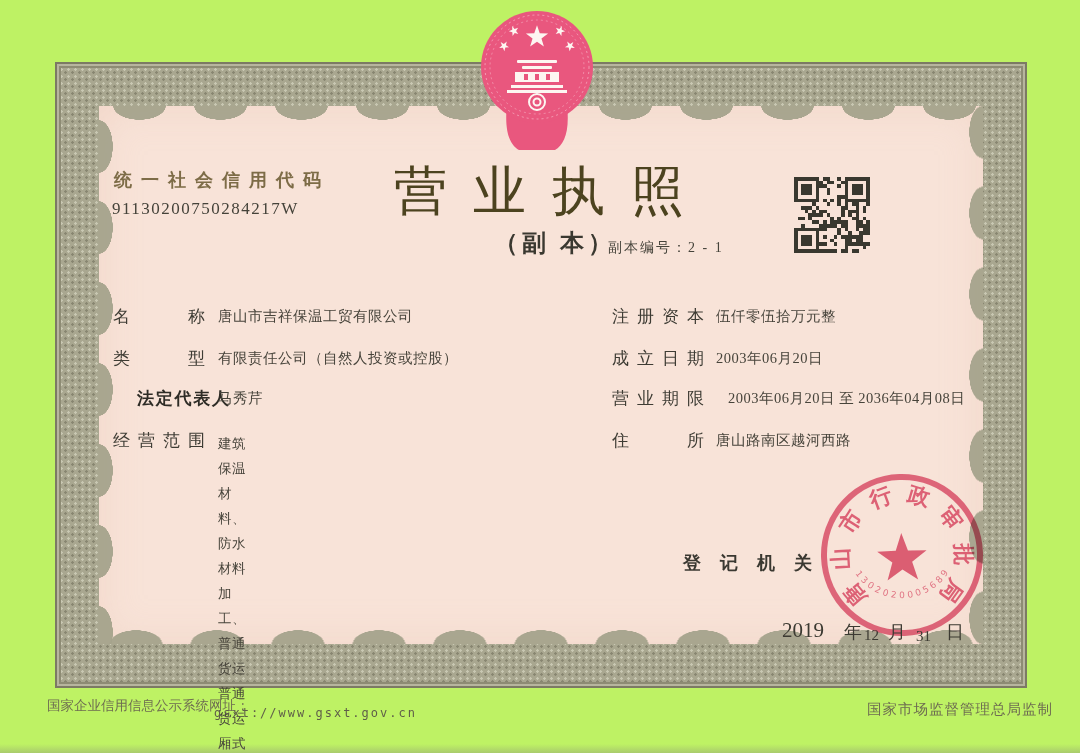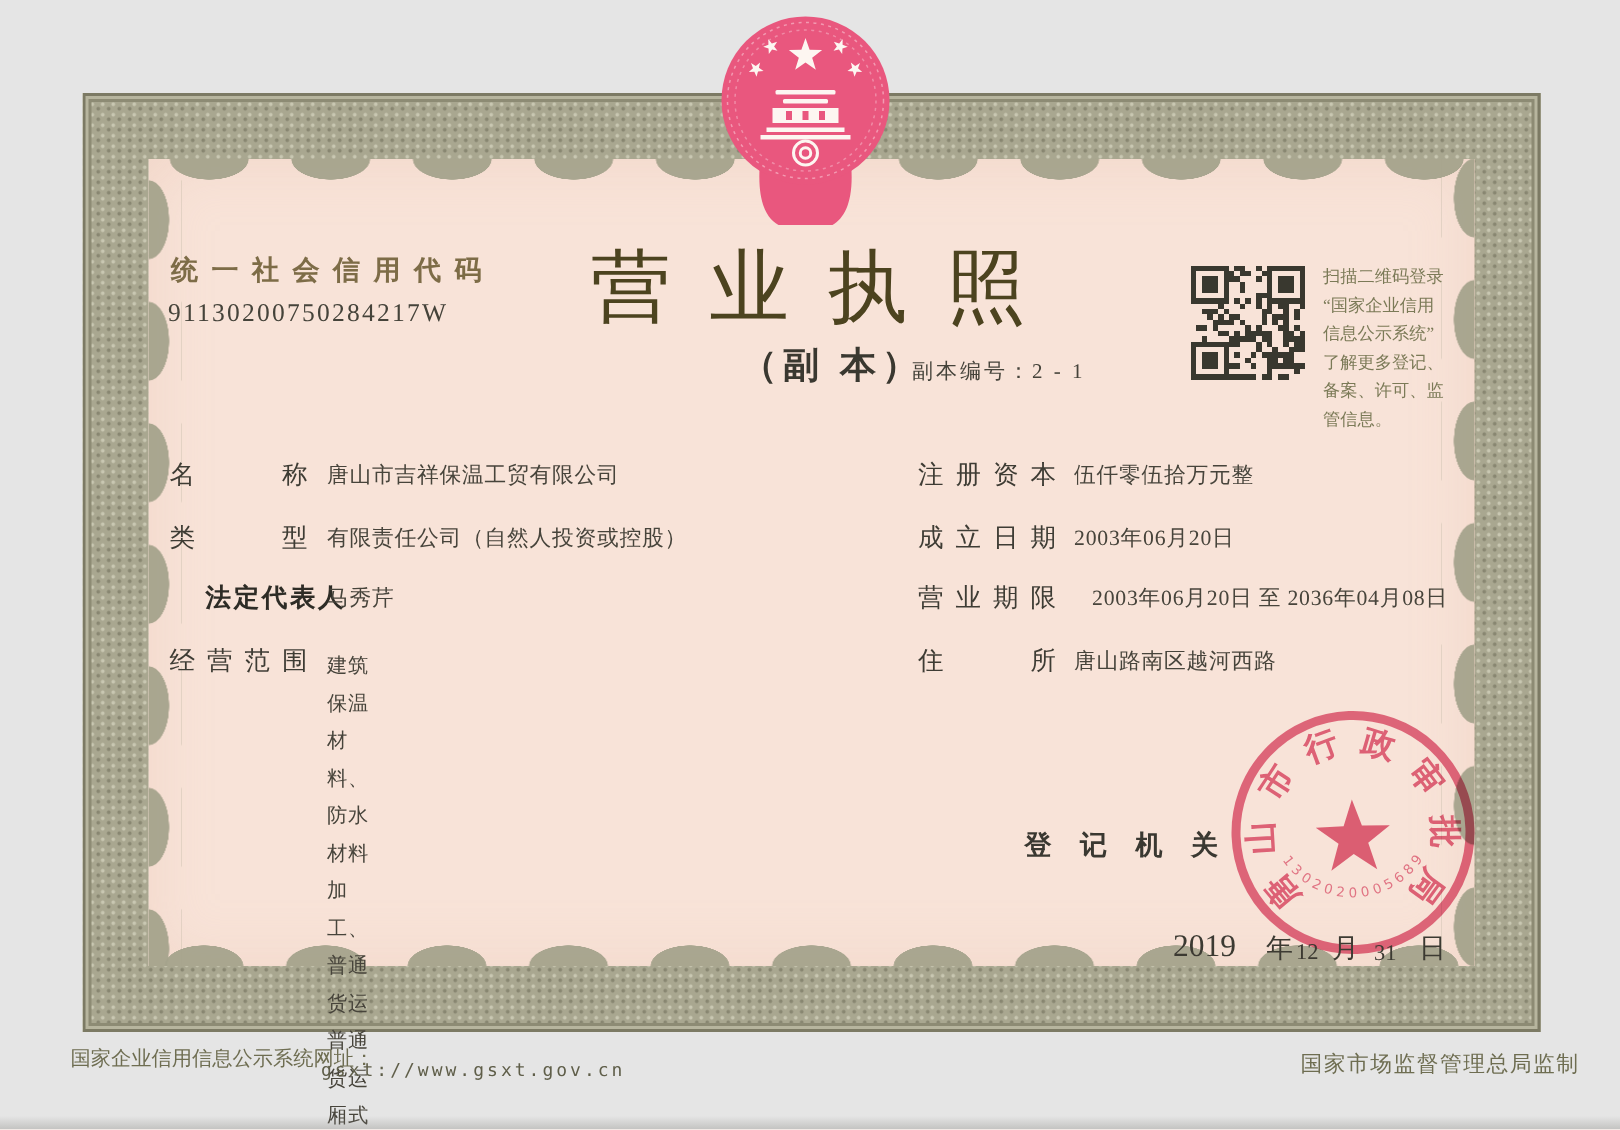--- a/index.html
+++ b/index.html
@@ -1,17 +1,17 @@
 <!DOCTYPE html>
 <html><head>
 <meta charset="utf-8">
 <style>
   * { margin:0; padding:0; box-sizing:border-box; }
   body { font-family:"Liberation Serif","DejaVu Serif",serif; }
-  #page { position:relative; width:1080px; height:753px; background:#e5e5e5; overflow:hidden; }
+  #page { position:relative; width:1080px; height:753px; background:#bef264; overflow:hidden; }
 
   
   .frame { position:absolute; left:55px; top:62px; width:972px; height:626px;
     background-color:#a9a790;
     background-image:
       radial-gradient(rgba(110,108,88,.55) 1px, rgba(0,0,0,0) 1.5px),
       radial-gradient(rgba(214,212,192,.7) 1px, rgba(0,0,0,0) 1.5px);
     background-size:7px 7px,7px 7px; background-position:0 0,3px 4px;
     box-shadow: inset 0 0 0 2px #7c7a64, inset 0 0 0 4px #b7b59e, inset 0 0 0 6px #8d8b74;
   }
@@ -336,26 +336,20 @@
       <rect x="7" y="20" width="1" height="1" fill="#39382f"></rect>
       <rect x="8" y="20" width="1" height="1" fill="#39382f"></rect>
       <rect x="9" y="20" width="1" height="1" fill="#39382f"></rect>
       <rect x="10" y="20" width="1" height="1" fill="#39382f"></rect>
       <rect x="11" y="20" width="1" height="1" fill="#39382f"></rect>
       <rect x="13" y="20" width="1" height="1" fill="#39382f"></rect>
       <rect x="14" y="20" width="1" height="1" fill="#39382f"></rect>
       <rect x="16" y="20" width="1" height="1" fill="#39382f"></rect>
       <rect x="17" y="20" width="1" height="1" fill="#39382f"></rect>
     </svg>
-  <div class="qr-note">扫描二维码登录
-“国家企业信用
-信息公示系统”
-了解更多登记、
-备案、许可、监
-管信息。</div>
 
   <div class="row" style="left:113px; top:305px;">
     <span class="flabel">名称</span>
     <span class="fvalue" style="left:105px; top:2px;">唐山市吉祥保温工贸有限公司</span>
   </div>
   <div class="row" style="left:113px; top:347px;">
     <span class="flabel">类型</span>
     <span class="fvalue" style="left:105px; top:2px;">有限责任公司（自然人投资或控股）</span>
   </div>
   <div class="row bold-label" style="left:113px; top:387px;">

